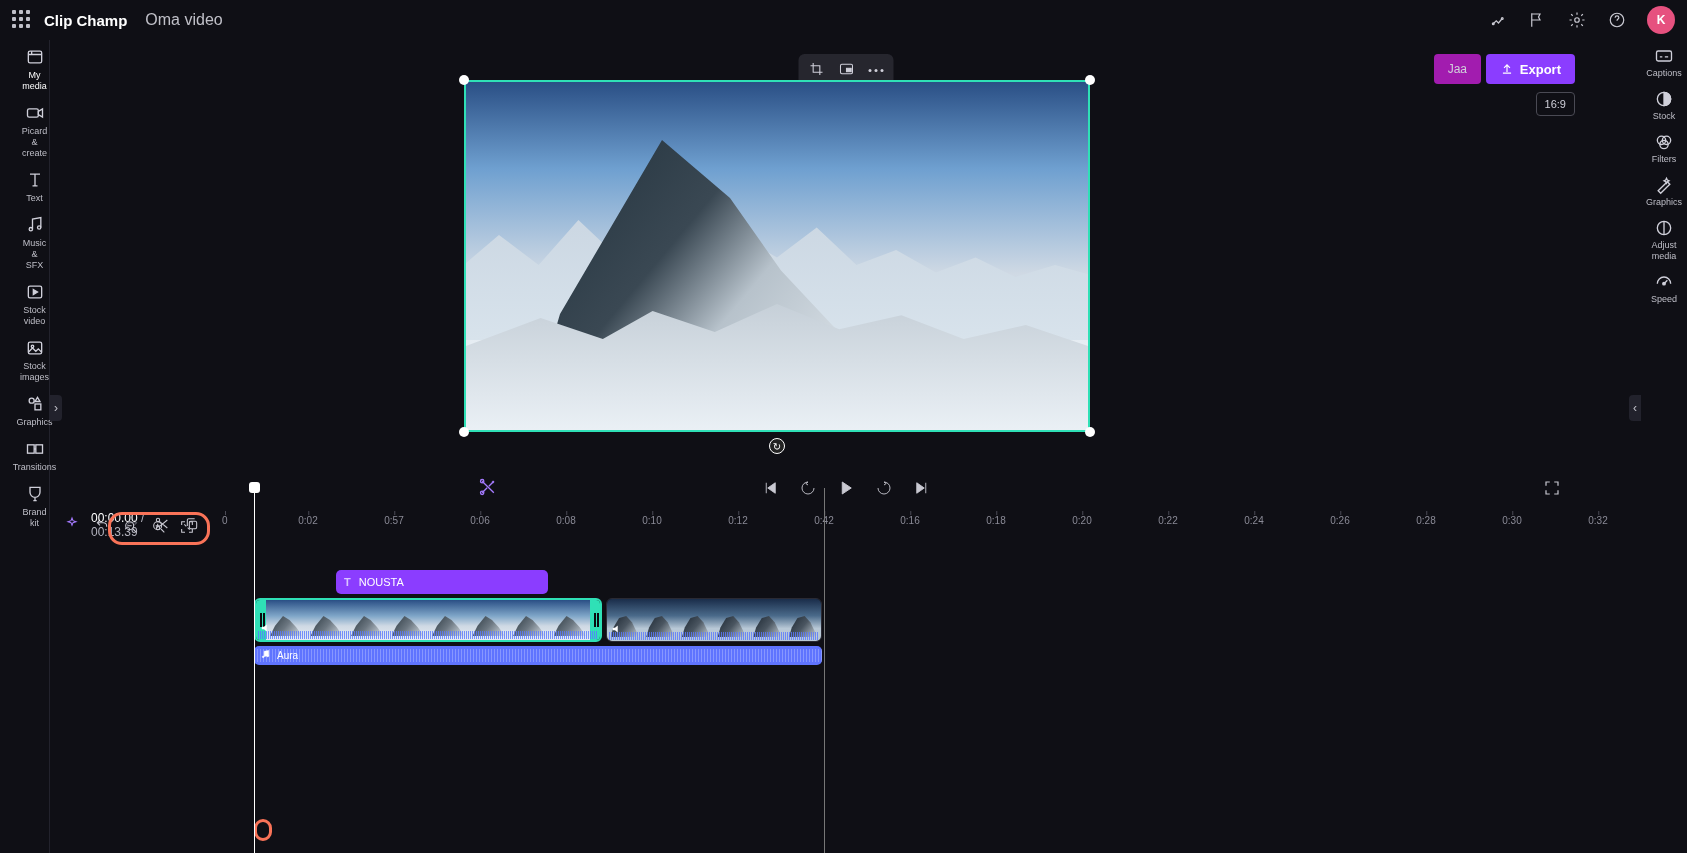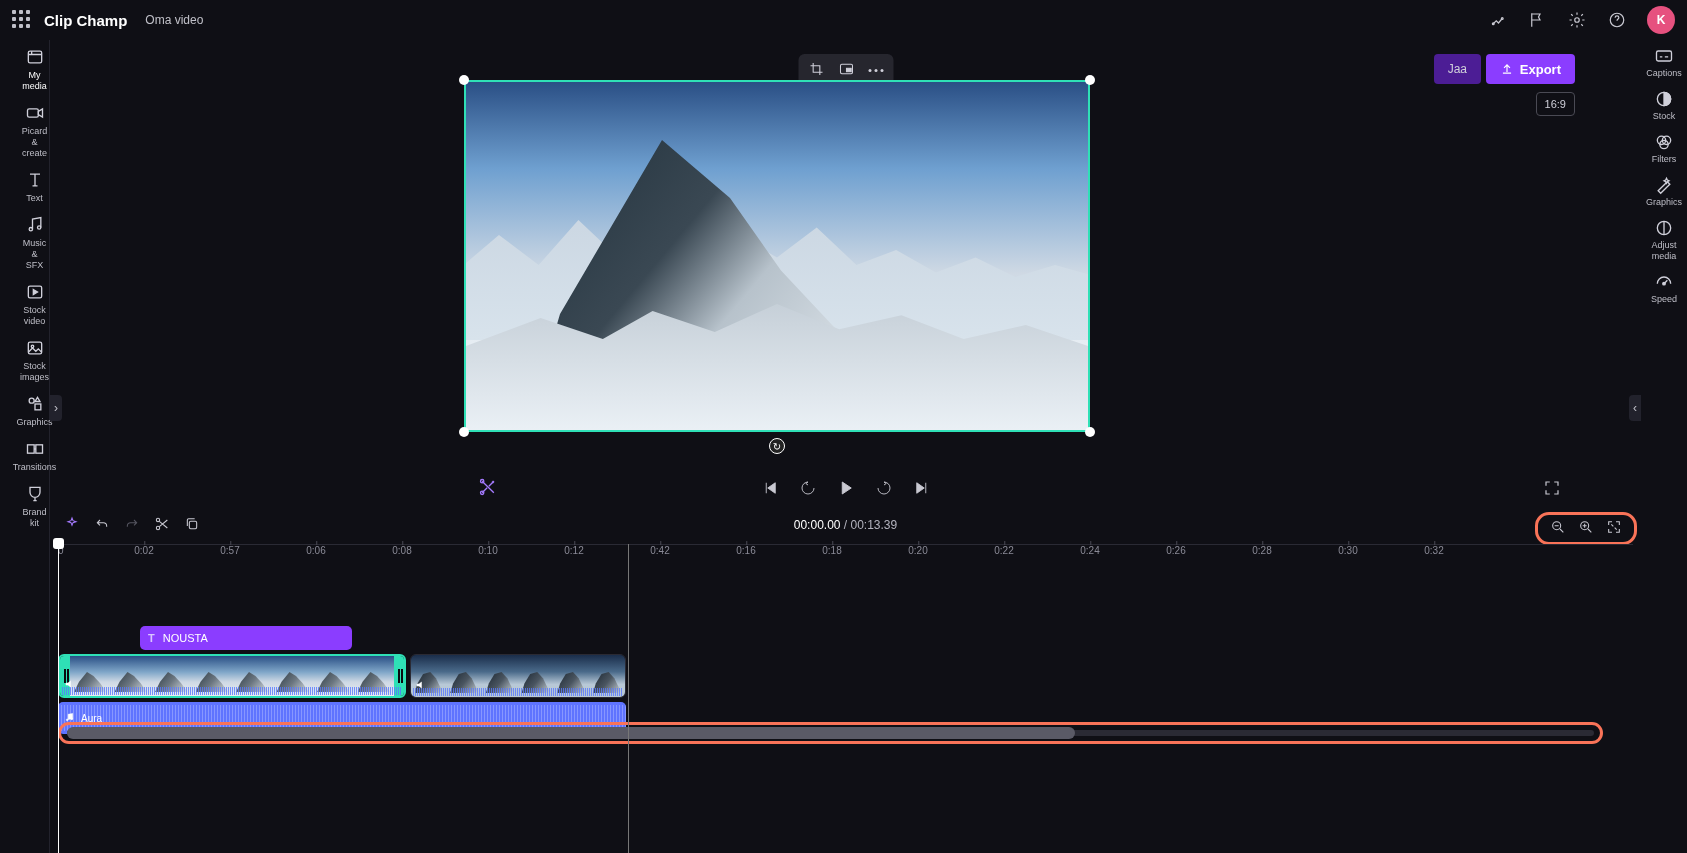--- a/index.html
+++ b/index.html
@@ -17,21 +17,21 @@
   .topbar {
     height: 40px;
     display: flex;
     align-items: center;
     padding: 0 12px;
     gap: 12px;
   }
   .waffle { width:20px; height:20px; display:grid; grid-template-columns:repeat(3,4px); grid-template-rows:repeat(3,4px); gap:3px; cursor:pointer;}
   .waffle div { background:#bfbfc8; border-radius:1px;}
   .brand { font-size:15px; font-weight:600; color:#fff; }
-  .proj  { font-size:12px; color:#c0c0c8; margin-left:6px;}
+  .proj  { font-size:16px; color:#c0c0c8; margin-left:6px;}
   .topbar .spacer { flex:1; }
   .topicon { width:28px; height:28px; display:flex; align-items:center; justify-content:center; cursor:pointer; color:#c9c9d2;}
   .topicon svg { width:18px; height:18px; stroke:#c9c9d2; fill:none; stroke-width:1.6;}
   .avatar { width:28px; height:28px; border-radius:50%; background:#e6517f; color:#fff; display:flex; align-items:center; justify-content:center; font-size:12px; font-weight:600; margin-left:4px;}
 
   
   .leftbar {
     position:absolute; left:0; top:40px; bottom:0; width:50px;
     border-right:1px solid #22222c;
     display:flex; flex-direction:column; align-items:center; padding-top:6px; gap:10px;
@@ -61,21 +61,21 @@
   }
   .stage-tools {
     position:absolute; top:14px; left:50%; transform:translateX(-50%);
     background:#26262e; border-radius:6px; height:32px; padding:0 10px;
     display:flex; align-items:center; gap:14px;
   }
   .stage-tools svg { width:16px; height:16px; stroke:#d0d0da; fill:none; stroke-width:1.6;}
   .stage-tools .dots { display:flex; gap:3px;}
   .stage-tools .dots span { width:3px; height:3px; border-radius:50%; background:#d0d0da;}
 
-  .share-btn { position:absolute; top:14px; right:160px; height:30px; padding:0 14px; background:#4c1d95; border-radius:4px; color:#d0d0da; display:flex; align-items:center; font-size:12px; cursor:pointer;}
+  .share-btn { position:absolute; top:14px; right:160px; height:30px; padding:0 14px; background:#a21caf; border-radius:4px; color:#d0d0da; display:flex; align-items:center; font-size:12px; cursor:pointer;}
   .export-btn { position:absolute; top:14px; right:66px; height:30px; padding:0 14px; background:#8b3dff; border-radius:4px; color:#fff; display:flex; align-items:center; gap:6px; font-size:13px; font-weight:600; cursor:pointer;}
   .export-btn svg { width:14px; height:14px; stroke:#fff; fill:none; stroke-width:2;}
   .ratio-badge { position:absolute; top:52px; right:66px; height:24px; padding:0 8px; border:1px solid #4a4a54; border-radius:4px; color:#d0d0da; font-size:11px; display:flex; align-items:center; cursor:pointer;}
 
   .canvas-wrap {
     position:absolute; left:414px; top:40px; width:626px; height:352px;
   }
   .canvas-sel {
     position:absolute; inset:0; border:2px solid #2fe0b6;
     background:linear-gradient(#2a4f85, #6fa0d0 25%, #cfd9e4 55%, #e6edf3 75%);
@@ -102,38 +102,38 @@
   .trim-btn svg{width:20px;height:20px;stroke:#a57bff;fill:none;stroke-width:1.6;}
   .play-ctrls { position:absolute; left:50%; bottom:10px; transform:translateX(-50%); display:flex; align-items:center; gap:20px;}
   .play-ctrls svg { width:18px; height:18px; stroke:#c9c9d2; fill:#c9c9d2; stroke-width:1.2;}
   .play-ctrls .outline svg { fill:none;}
   .fs-btn { position:absolute; right:80px; bottom:10px; cursor:pointer;}
   .fs-btn svg{width:18px;height:18px;stroke:#c9c9d2;fill:none;stroke-width:1.6;}
 
   
   .timeline {
     position:absolute; left:50px; right:46px; top:510px; bottom:0;
-    display:flex; flex-direction:column;
+    display:flex; flex-direction:row;
   }
   .tl-toolbar { height:30px; display:flex; align-items:center; padding:0 14px; gap:14px; position:relative;}
   .tl-toolbar .left-tools { display:flex; align-items:center; gap:14px;}
   .tl-toolbar svg { width:16px; height:16px; stroke:#c9c9d2; fill:none; stroke-width:1.6;}
   .tl-toolbar .disabled svg { stroke:#555560;}
   .tl-time { position:absolute; left:50%; transform:translateX(-50%); font-size:12px; color:#b3b3be;}
   .tl-time .cur { color:#fff;}
   .tl-zoom { position:absolute; right:4px; top:2px; display:flex; align-items:center; gap:12px;
     border:3px solid #f97358; border-radius:14px; padding:4px 12px;}
   .tl-zoom svg { width:16px; height:16px; stroke:#c9c9d2; fill:none; stroke-width:1.6;}
 
   .ruler { height:22px; position:relative; margin:4px 8px 0 8px; border-top:1px solid #2a2a34;}
   .tick { position:absolute; top:0; font-size:10px; color:#8a8a96; transform:translateX(-50%);}
   .tick::before { content:""; position:absolute; left:50%; top:-4px; width:1px; height:4px; background:#4a4a54;}
   .tick.z { transform:none;}
 
-  .tracks { position:relative; margin:0 8px; }
+  .tracks { position:relative; margin:0 24px; }
   .playhead { position:absolute; top:-26px; bottom:-200px; width:1px; background:#fff; z-index:50;}
   .playhead::before { content:""; position:absolute; top:-2px; left:-5px; width:11px; height:11px; background:#fff; border-radius:3px;}
   .cursorline { position:absolute; top:-22px; bottom:-200px; width:1px; background:#777; z-index:40;}
 
   .tracks-area { position:relative; height:190px; }
 
   .text-clip { position:absolute; top:60px; left:82px; width:212px; height:24px; background:#8b3dff; border-radius:5px; display:flex; align-items:center; gap:8px; padding:0 8px; color:#fff; font-size:11px;}
   .text-clip .t-ico::before { content:"T"; color:#d9c4ff; font-weight:700;}
 
   .vclip { position:absolute; top:88px; height:44px; border-radius:6px; display:flex; overflow:hidden;}
@@ -147,21 +147,21 @@
     background:linear-gradient(130deg,#2a3740 0%, #6b7680 50%, #d8e0e7 100%);
     clip-path:polygon(40% 0,60% 20%,80% 55%,100% 100%,0 100%,15% 50%);}
   .thumbs.alt .th{ background:linear-gradient(#1a2d4a 0%, #4a6a8a 40%, #b8c8d6 70%);}
   .thumbs.alt .th::after{clip-path:polygon(30% 10%,55% 0,75% 30%,100% 100%,0 100%,10% 55%);
     background:linear-gradient(130deg,#1a2530 0%, #4a5560 50%, #c8d2da 100%);}
   .vclip .spk { position:absolute; left:4px; bottom:3px; z-index:2;}
   .vclip.nsel .spk{ left:4px;}
   .vclip .spk svg{width:12px;height:12px;stroke:#fff;fill:#fff;}
   .vclip .wave { position:absolute; left:2px; right:2px; bottom:1px; height:8px; background:repeating-linear-gradient(90deg, rgba(90,120,255,.8) 0 1px, transparent 1px 2px);}
 
-  .audio-clip { position:absolute; top:136px; left:0; width:568px; height:32px; background:#5f74ff; border-radius:5px; display:flex; align-items:center; gap:6px; padding:0 6px; color:#fff; font-size:10px; overflow:hidden;}
+  .audio-clip { position:absolute; top:136px; left:0; width:568px; height:19px; background:#5f74ff; border-radius:5px; display:flex; align-items:center; gap:6px; padding:0 6px; color:#fff; font-size:10px; overflow:hidden;}
   .audio-clip .a-ico svg{width:11px;height:11px;stroke:#fff;fill:#fff;}
   .audio-clip .a-wave{position:absolute;left:0;right:0;top:3px;bottom:3px;
     background:repeating-linear-gradient(90deg, rgba(255,255,255,.25) 0 1px, transparent 1px 3px);}
   .audio-clip span{position:relative;z-index:1;}
 
   .scrollzone { position:absolute; left:0; right:30px; bottom:12px; height:22px;
     border:3px solid #f97358; border-radius:14px; display:flex; align-items:center; padding:0 6px;}
   .sc-track { flex:1; height:6px; background:#2a2a34; border-radius:3px; position:relative;}
   .sc-thumb { position:absolute; left:0; width:66%; top:-3px; height:12px; background:#5a5a66; border-radius:6px;}
 </style>

